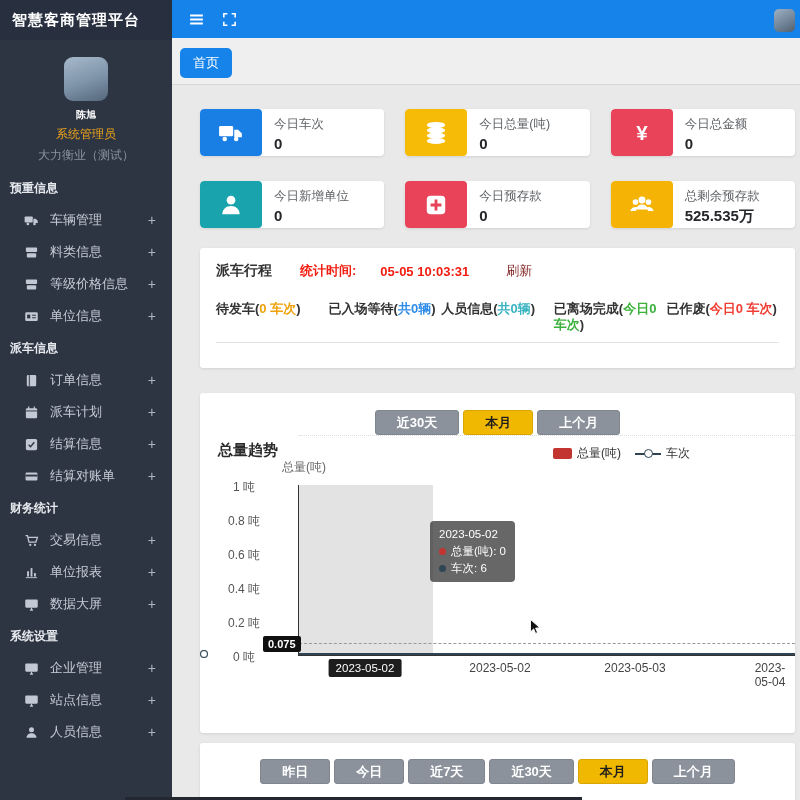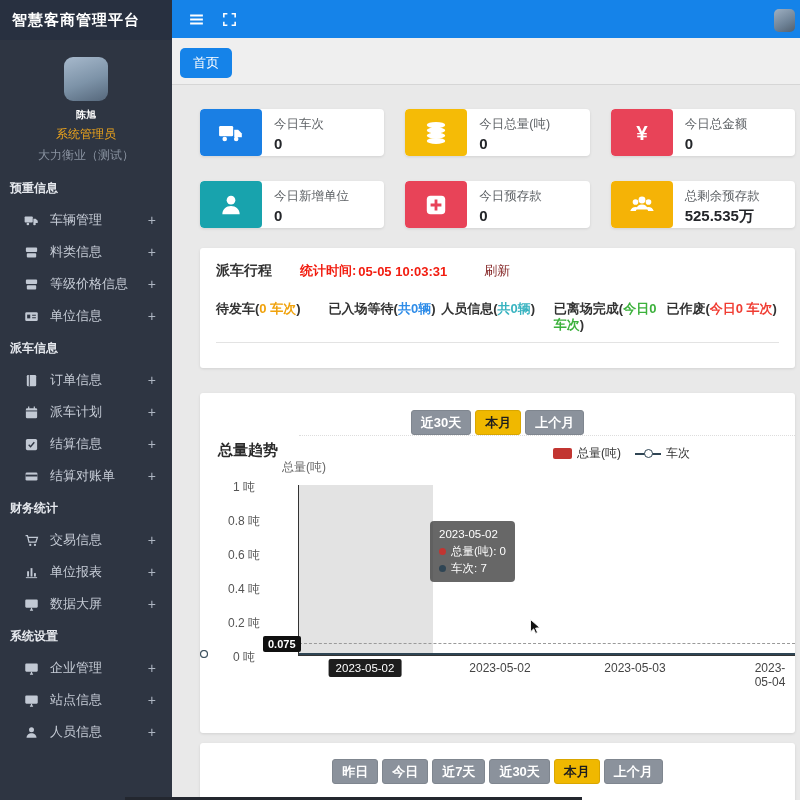--- a/index.html
+++ b/index.html
@@ -38,29 +38,29 @@
   .stat-icon svg{width:26px;height:26px;display:block;}
   .stat-text{padding:7px 0 0 12px;}
   .stat-label{font-size:12.5px;color:#5e6266;}
   .stat-value{font-size:15px;font-weight:bold;color:#24262a;margin-top:2px;}
 
   .card{background:#fff;border-radius:3px;box-shadow:0 1px 3px rgba(0,0,0,.10);}
   .dispatch-card{margin-top:20px;height:120px;padding:14px 16px;box-sizing:border-box;}
   .dispatch-head{display:flex;align-items:center;font-size:13px;}
   .dispatch-title{font-size:14px;font-weight:bold;color:#333;}
   .stat-time-label{margin-left:28px;color:#f21d10;font-weight:bold;}
-  .stat-time{margin-left:2px;color:#f21d10;font-weight:bold;text-align:right;}
+  .stat-time{margin-left:24px;color:#f21d10;font-weight:bold;text-align:right;}
   .refresh-link{margin-left:37px;color:#7f1d1d;cursor:pointer;font-family:Liberation Serif, serif;}
   .dispatch-tabs{display:flex;margin-top:21px;padding-bottom:9px;border-bottom:1px solid #e3e3e3;}
   .dtab{width:20%;box-sizing:border-box;font-size:13px;font-weight:bold;color:#333;line-height:16px;cursor:pointer;}
 
   
   .trend-card{position:relative;margin-top:25px;height:340px;}
   .range-row{display:flex;justify-content:center;gap:4px;padding-top:17px;}
-  .tbtn{background:#8b929c;border:1px solid #7f868f;color:#fff;font-size:13px;font-weight:bold;padding:4px 9px;border-radius:3px;cursor:pointer;line-height:15px;}
+  .tbtn{background:#8b929c;border:1px solid #7f868f;color:#fff;font-size:13px;font-weight:bold;padding:4px 21px;border-radius:3px;cursor:pointer;line-height:15px;}
   .tbtn.active{background:#f0b800;border-color:#d9a600;color:#1e1e1e;}
   .chart-title{position:absolute;left:18px;top:48px;font-size:15px;font-weight:bold;color:#2b2b2b;}
   .legend{position:absolute;right:105px;top:52px;display:flex;align-items:center;gap:14px;font-size:12px;color:#333;}
   .legend-item{display:flex;align-items:center;gap:5px;cursor:pointer;}
   .legend-bar{width:19px;height:11px;border-radius:2px;background:#c23531;}
   .legend-line{position:relative;width:26px;height:2px;background:#2f4554;}
   .legend-line i{position:absolute;left:9px;top:-3.5px;width:7px;height:7px;border:1.6px solid #2f4554;border-radius:50%;background:#fff;}
 
   .axis-name{position:absolute;left:82px;top:66px;font-size:12px;color:#666;}
   .ytick{position:absolute;left:0;width:88px;text-align:center;font-size:12px;color:#555;transform:translateY(-6px);}
@@ -472,21 +472,21 @@
           <div class="tt-title">2023-05-02</div>
           <div>
 
               <div class="tt-row">
                 <span class="tt-dot" style="background: rgb(194, 53, 49);"></span>
                 <span>总量(吨): 0</span>
               </div>
 
               <div class="tt-row">
                 <span class="tt-dot" style="background: rgb(47, 69, 84);"></span>
-                <span>车次: 7</span>
+                <span>车次: 6</span>
               </div>
             </div>
         </div>
       </div>
 
       <div class="card material-card">
         <div class="range-row" style="padding-top:0;">
 
             <span class="tbtn">昨日</span>
 

